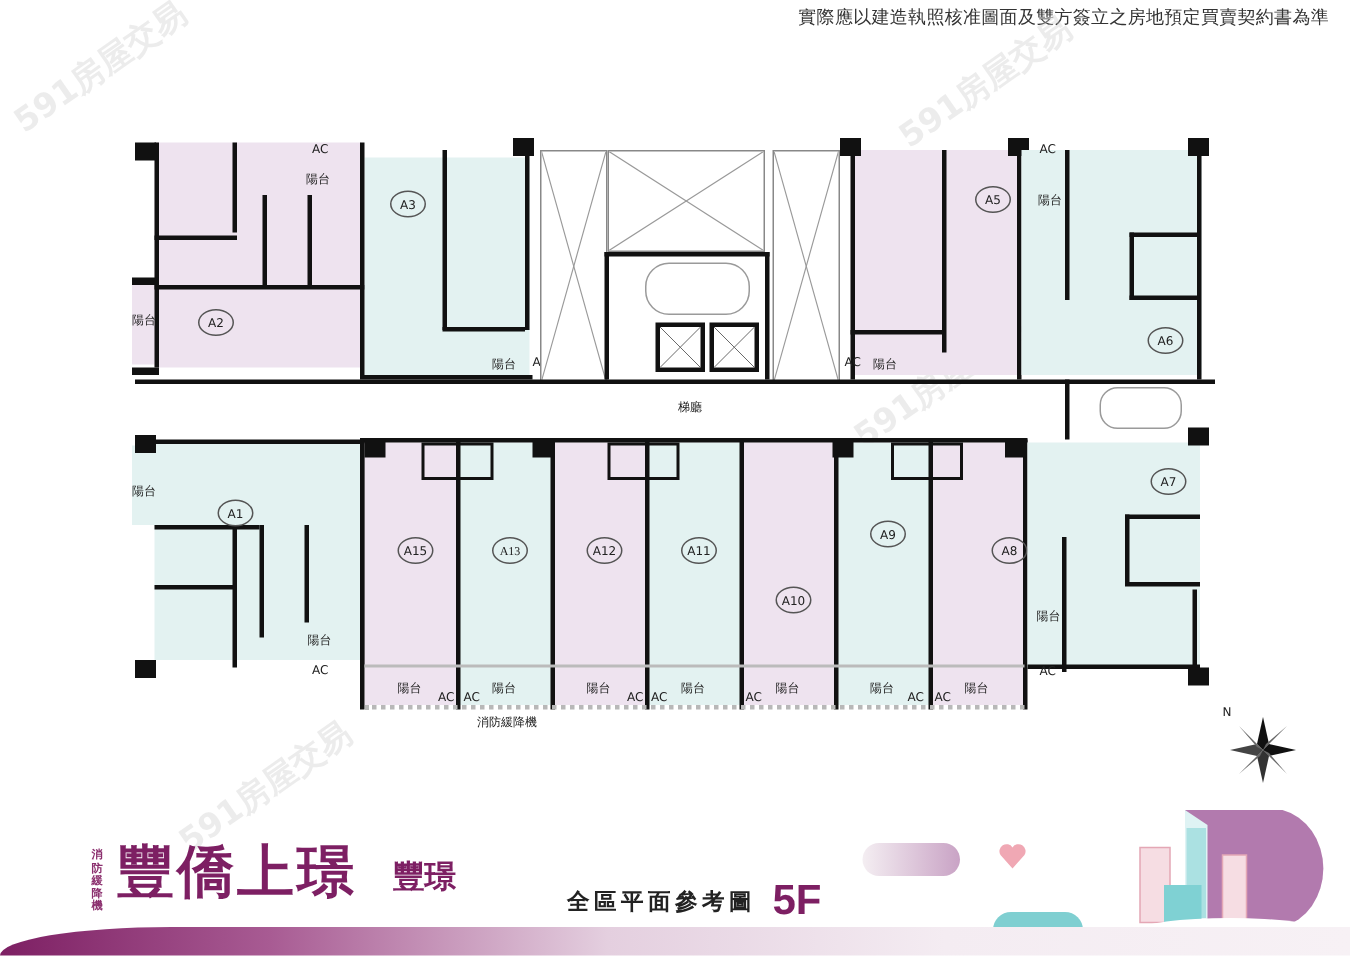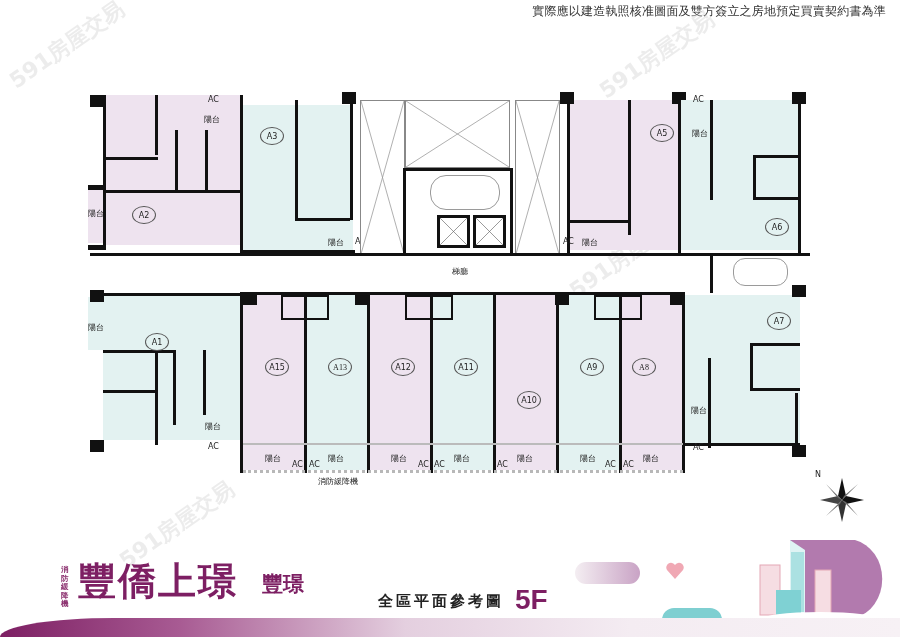--- a/index.html
+++ b/index.html
@@ -179,22 +179,22 @@
   <div class="col" style="left:670px;top:293px;"></div>
 
   <div class="thin" style="left:243px;top:443px;width:440px;height:1px;border-color:#bbb;"></div>
   <div class="bal" style="left:243px;top:443px;width:440px;height:30px;"></div>
 
   <div class="lbl" style="left:265px;top:358px;">A15</div>
   <div class="lbl" style="left:328px;top:358px;font-family:Liberation Serif, serif;">A13</div>
   <div class="lbl" style="left:391px;top:358px;">A12</div>
   <div class="lbl" style="left:454px;top:358px;">A11</div>
   <div class="lbl" style="left:517px;top:358px;margin-top:33px;">A10</div>
-  <div class="lbl" style="left:580px;top:358px;">A9</div>
-  <div class="lbl" style="left:632px;top:358px;font-family:Liberation Serif, serif;">A8</div>
+  <div class="lbl" style="left:580px;top:347px;">A9</div>
+  <div class="lbl" style="left:661px;top:358px;">A8</div>
 
   <div class="txt" style="left:265px;top:453px;">陽台</div>
   <div class="txt" style="left:292px;top:460px;">AC</div>
   <div class="txt" style="left:309px;top:460px;">AC</div>
   <div class="txt" style="left:328px;top:453px;">陽台</div>
   <div class="txt" style="left:391px;top:453px;">陽台</div>
   <div class="txt" style="left:418px;top:460px;">AC</div>
   <div class="txt" style="left:434px;top:460px;">AC</div>
   <div class="txt" style="left:454px;top:453px;">陽台</div>
   <div class="txt" style="left:497px;top:460px;">AC</div>

